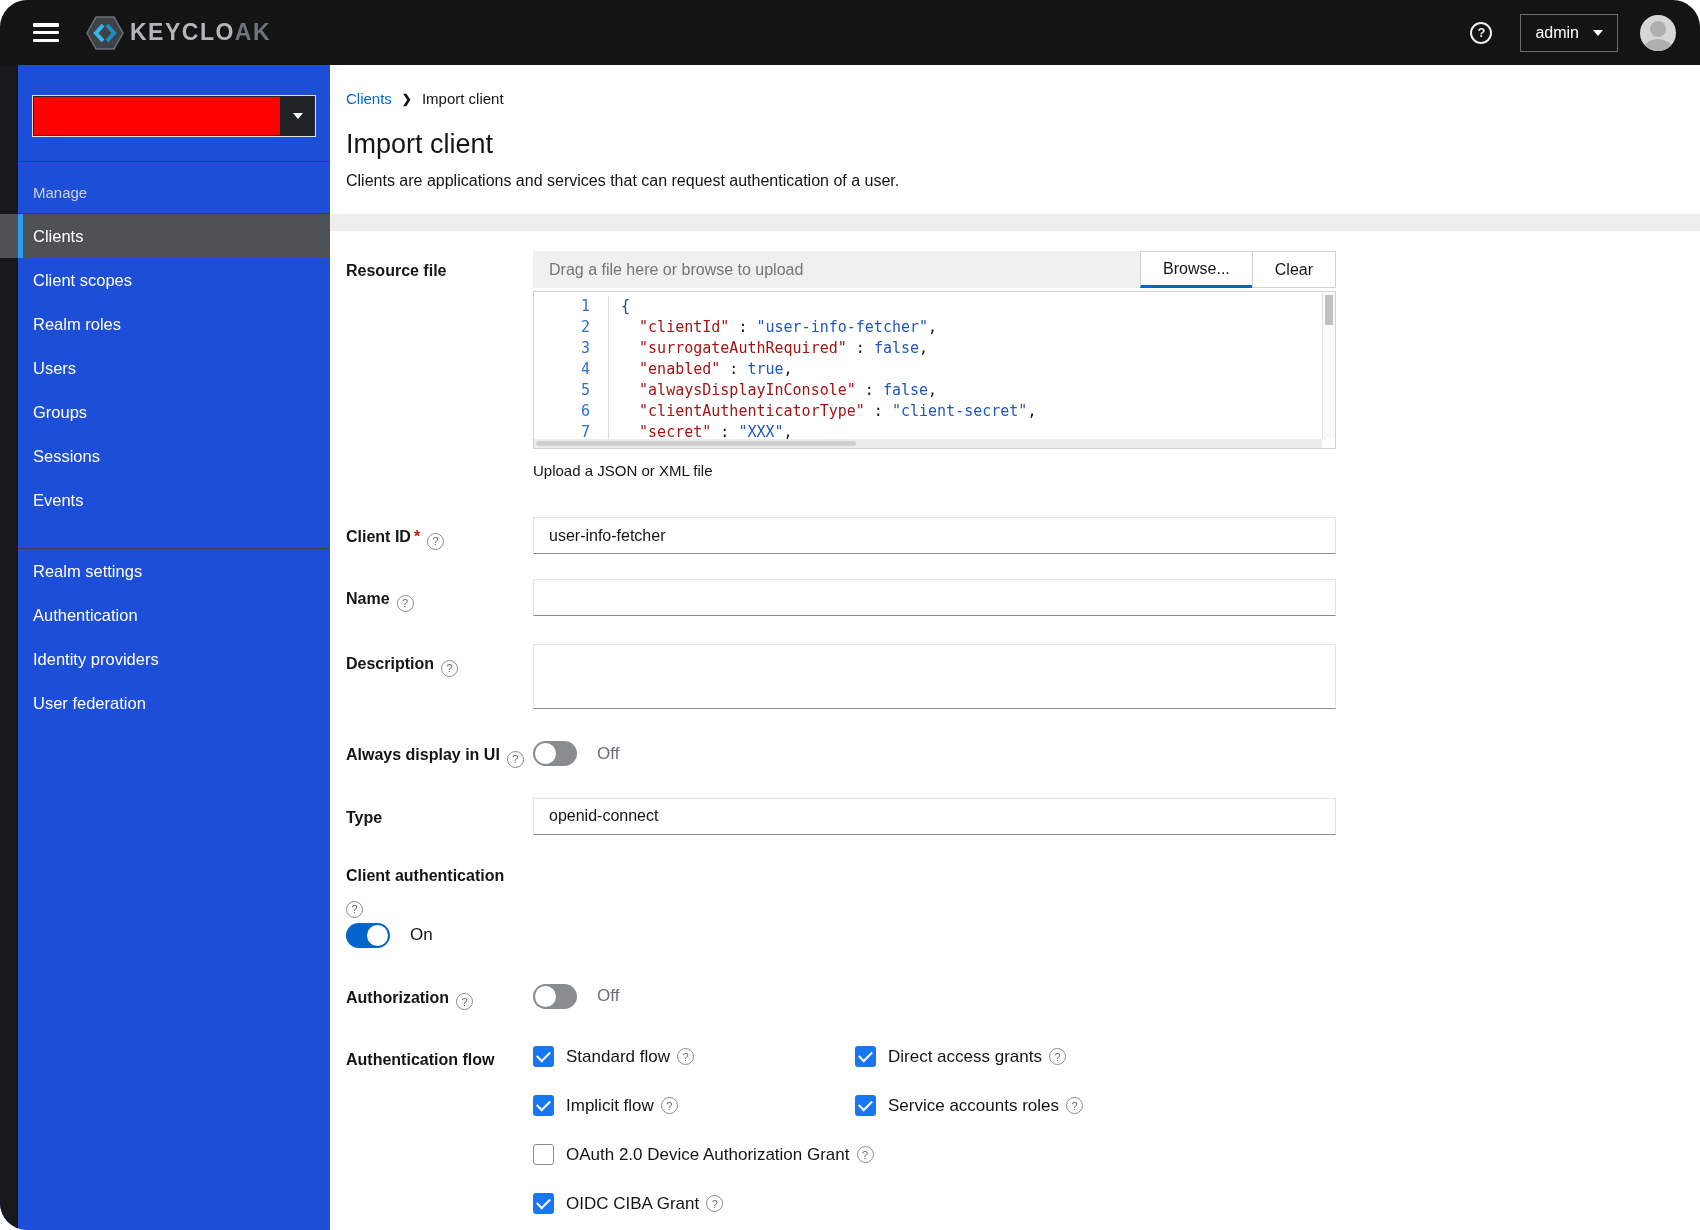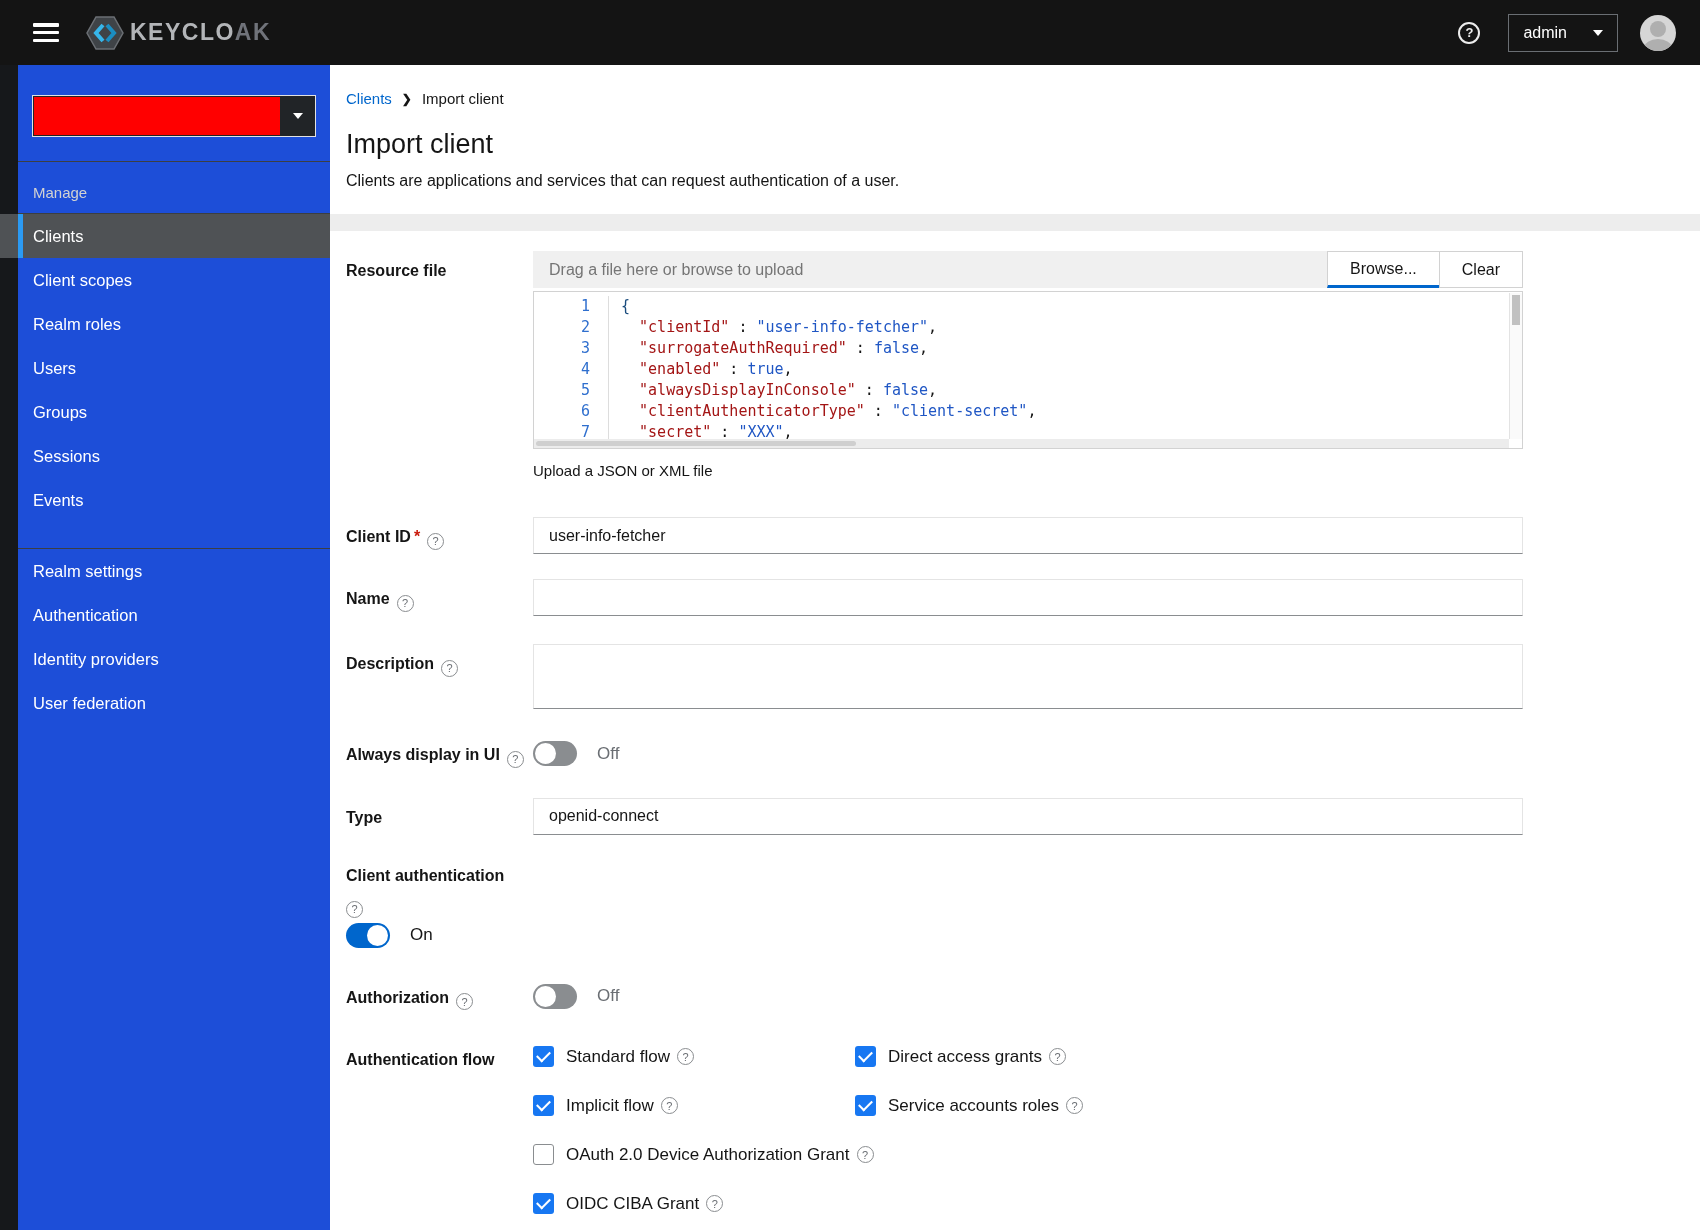--- a/index.html
+++ b/index.html
@@ -1,30 +1,30 @@
 <!DOCTYPE html>
 <html><head>
 <meta charset="utf-8">
 <style>
   * { margin:0; padding:0; box-sizing:border-box; }
   html,body { background:#fff; }
   body { font-family:"Liberation Sans", sans-serif; color:#151515; }
-  .app { width:1700px; height:1230px; overflow:hidden; position:relative; background:#fff; }
+  .app { width:1700px; height:1230px; overflow:hidden; position:relative; background:#fff;border-radius:27px; }
 
   
   .masthead { height:65px; background:#141414; display:flex; align-items:center; padding:0 24px 0 33px; }
   .hamburger { width:26px; height:19px; display:flex; flex-direction:column; justify-content:space-between; cursor:pointer; margin-right:27px; }
   .hamburger span { display:block; height:3.5px; background:#fff; border-radius:1px; }
   .brand { display:flex; align-items:center; gap:6px; }
   .brand-text { font-size:23px; font-weight:700; letter-spacing:1.5px; }
   .brand-a { color:#b3b5b8; } .brand-b { color:#70737a; }
   .mast-spacer { flex:1; }
   .help-circle { width:22px; height:22px; border:2px solid #ededed; border-radius:50%; color:#ededed;
     display:flex; align-items:center; justify-content:center; font-size:13px; font-weight:700; cursor:pointer; margin-right:28px; }
-  .user-dd { border:1px solid #6a6e73; color:#fff; font-size:16px; padding:9px 14px; display:flex; align-items:center; gap:26px; cursor:pointer; margin-right:22px; }
+  .user-dd { border:1px solid #6a6e73; color:#fff; font-size:16px; padding:9px 14px; display:flex; align-items:center; gap:14px; cursor:pointer; margin-right:22px; }
   .caret-down { width:0; height:0; border-left:5px solid transparent; border-right:5px solid transparent; border-top:6px solid #fff; }
   .avatar { width:36px; height:36px; border-radius:50%; background:#d6d6d6; position:relative; overflow:hidden; cursor:pointer; }
   .avatar .head { position:absolute; left:10px; top:6px; width:16px; height:16px; border-radius:50%; background:#afafaf; }
   .avatar .torso { position:absolute; left:4px; top:24px; width:28px; height:18px; border-radius:50% 50% 0 0; background:#afafaf; }
 
   
   .body-wrap { display:flex; height:1165px; }
   .sidebar { width:330px; background:#1d4ed8; flex-shrink:0; position:relative; padding-left:18px; }
   .sidebar-strip { position:absolute; left:0; top:0; bottom:0; width:18px; background:#16181b; }
   .realm-select { margin:30px 14px 0 14px; height:42px; border:1px solid #e2e2e2; display:flex; align-items:stretch; cursor:pointer; background:#212427; }
@@ -46,21 +46,21 @@
   .page-sub { font-size:16px; margin-top:12px; margin-bottom:24px; color:#151515; }
   .band { height:17px; background:#ededed; }
 
   
   .content { padding:20px 0 0 16px; }
   .form-row { display:flex; }
   .form-label { width:187px; flex-shrink:0; font-size:16px; font-weight:700; padding-top:9px; line-height:1.35; }
   .form-label .req { color:#c9190b; margin-left:3px; }
   .helpq { display:inline-flex; width:17px; height:17px; border:1px solid #8a8d90; border-radius:50%; color:#6a6e73;
     font-size:11px; font-weight:400; align-items:center; justify-content:center; margin-left:7px; vertical-align:-3px; cursor:pointer; }
-  .form-control { width:990px; }
+  .form-control { width:803px; }
 
   .upload-bar { display:flex; height:37px; }
   .upload-input { flex:1; background:#f0f0f0; border:none; font-size:16px; color:#6a6e73; padding:0 16px; font-family:"Liberation Sans",sans-serif; }
   .btn-ctl { background:#fff; border:1px solid #d2d2d2; font-size:16px; color:#151515; padding:0 22px; cursor:pointer; font-family:"Liberation Sans",sans-serif;text-align:center; }
   .btn-browse { border-bottom:3px solid #0066cc; border-right:none; }
 
   .editor { border:1px solid #d2d2d2; margin-top:3px; height:158px; position:relative; overflow:hidden; background:#fff; }
   .editor-lines { padding-top:4px; }
   .editor-row { display:flex; height:21px; font-family:"DejaVu Sans Mono", monospace; font-size:15px; line-height:21px; }
   .ln { width:75px; flex-shrink:0; text-align:right; padding-right:18px; color:#2f6fce; border-right:1px solid #ddd; }

